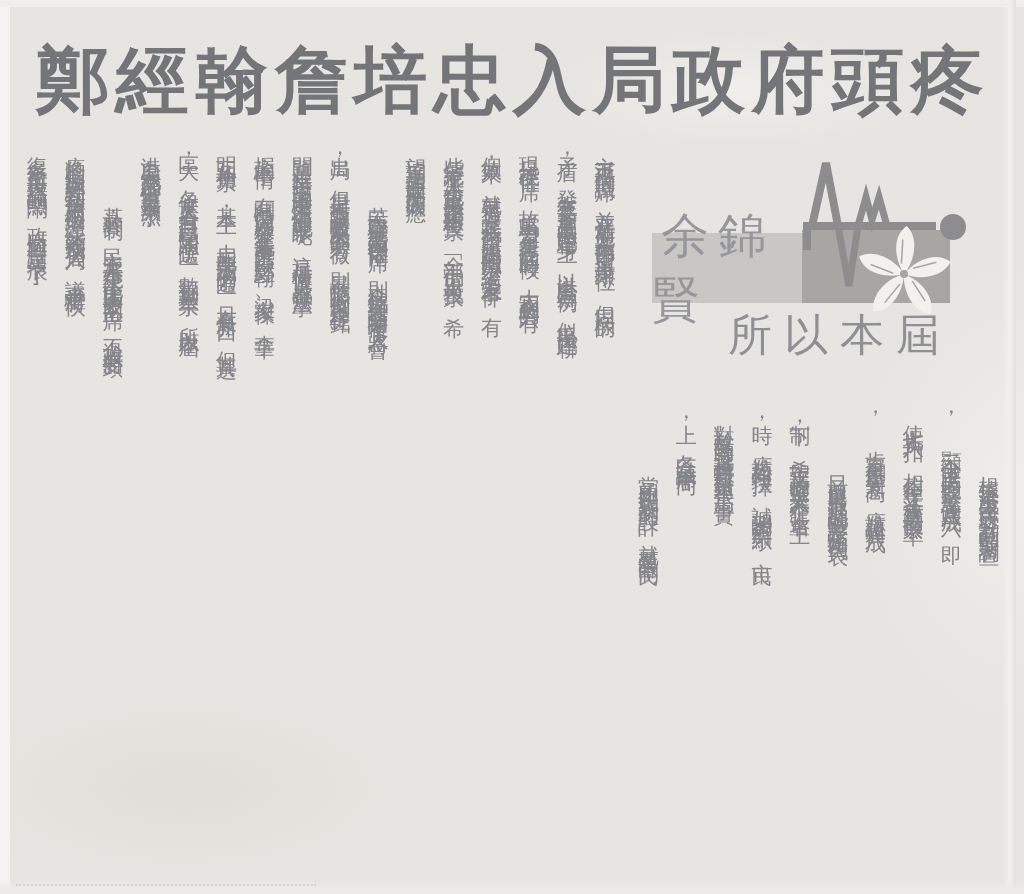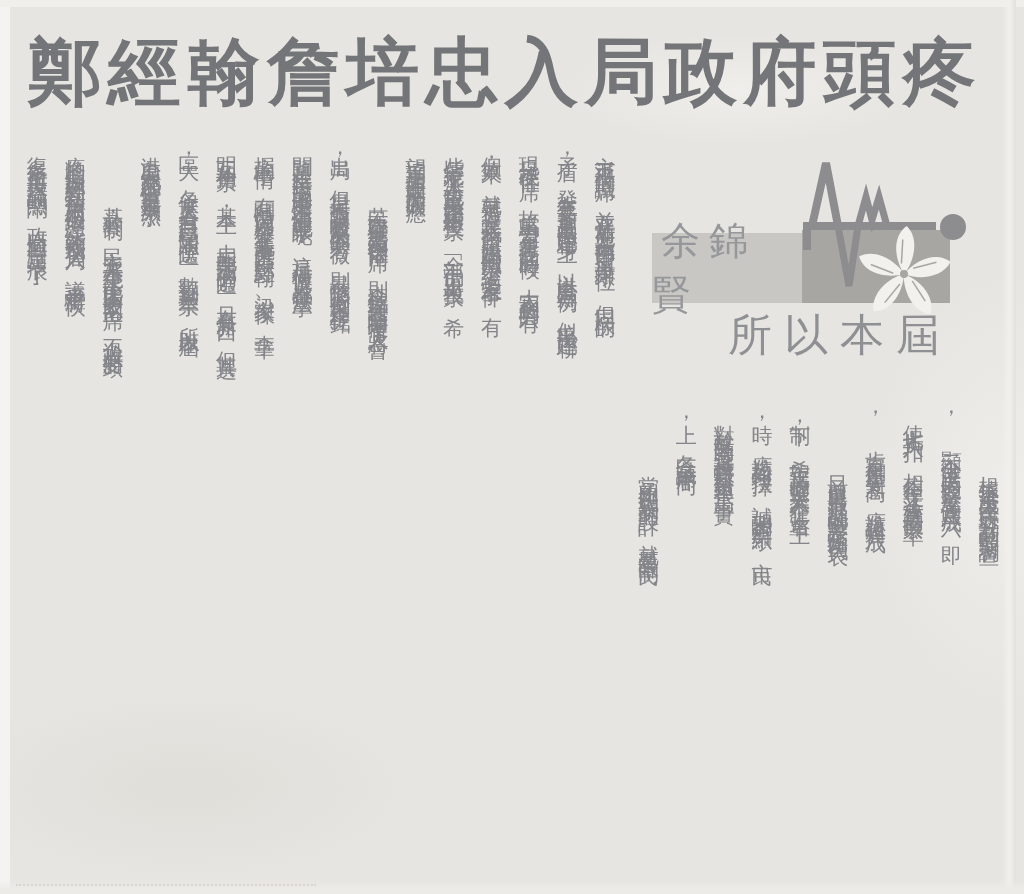--- a/index.html
+++ b/index.html
@@ -19,31 +19,31 @@
   .edge-left{position:absolute;left:0;top:0;width:10px;height:100%;background:#f4f3f1;}
   .edge-top{position:absolute;left:0;top:0;width:100%;height:7px;background:#f1efec;}
   .edge-bottom{position:absolute;left:0;top:880px;width:100%;height:14px;
     background:linear-gradient(180deg, rgba(236,234,230,0) 0%, #edebe7 70%);}
   .edge-crease{position:absolute;left:1002px;top:0;width:14px;height:100%;
     background:linear-gradient(90deg, rgba(243,241,238,0), #f2f0ec 55%, #e3e1dd);}
   .dotted-mark{position:absolute;left:16px;top:884px;width:300px;height:0;
     border-top:2px dotted #cfccc6;opacity:.65;}
 
   .headline{
-    position:absolute;left:28px;top:30px;width:970px;margin:0;
+    position:absolute;left:28px;top:30px;width:970px;margin:8px;
     font-size:73px;font-weight:600;line-height:1.15;
     color:#747578;letter-spacing:6.5px;white-space:nowrap;
   }
 
   
   .author-box{
     position:absolute;left:652px;top:233px;width:150px;height:70px;
     background:#c9c7c4;display:flex;align-items:center;justify-content:center;
   }
-  .author-box span{font-size:39px;color:#96979b;letter-spacing:9px;text-indent:9px;}
+  .author-box span{font-size:48px;color:#96979b;letter-spacing:9px;text-indent:9px;}
   .flower-box{position:absolute;left:802px;top:230px;width:148px;height:73px;background:#a7a6a3;}
   .pulse-svg{position:absolute;left:790px;top:150px;}
   .flower-svg{position:absolute;left:848px;top:216px;}
   .logo-title{
     position:absolute;left:728px;top:306px;width:218px;
     font-size:44px;color:#8f9093;letter-spacing:12px;text-align:right;white-space:nowrap;
   }
 
   
   .vtext{position:absolute;display:flex;flex-direction:row-reverse;justify-content:flex-start;}

